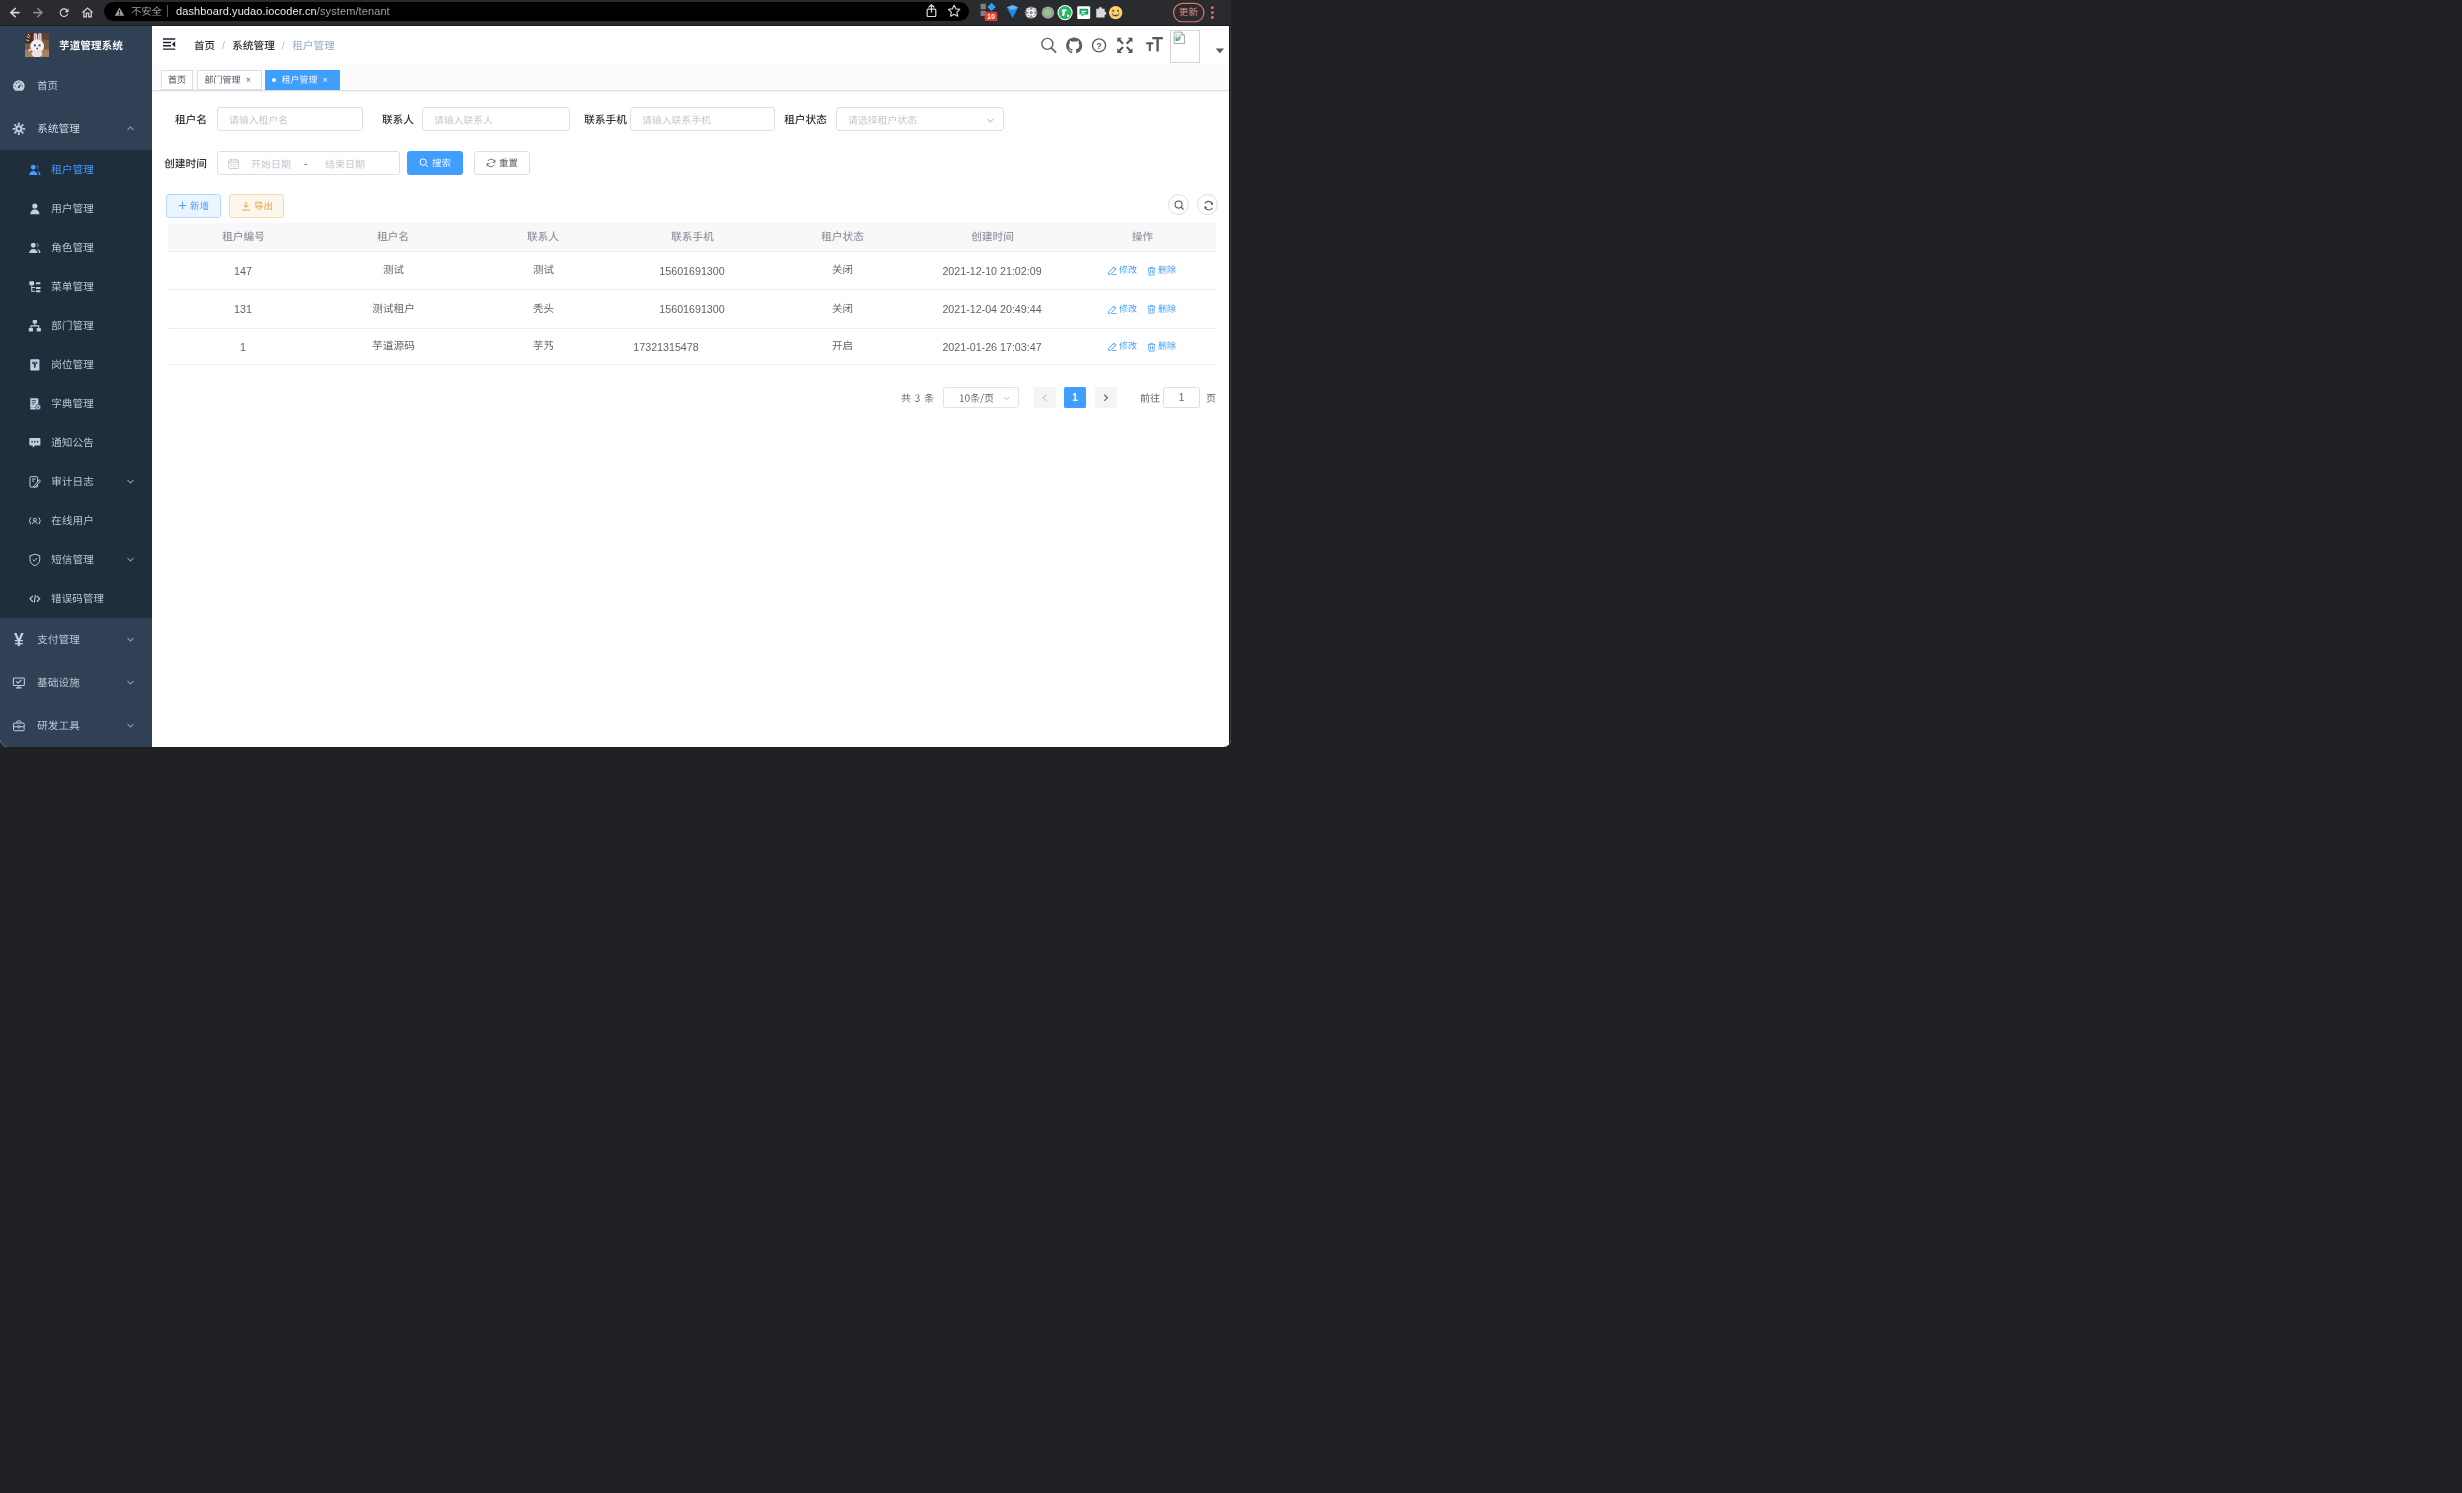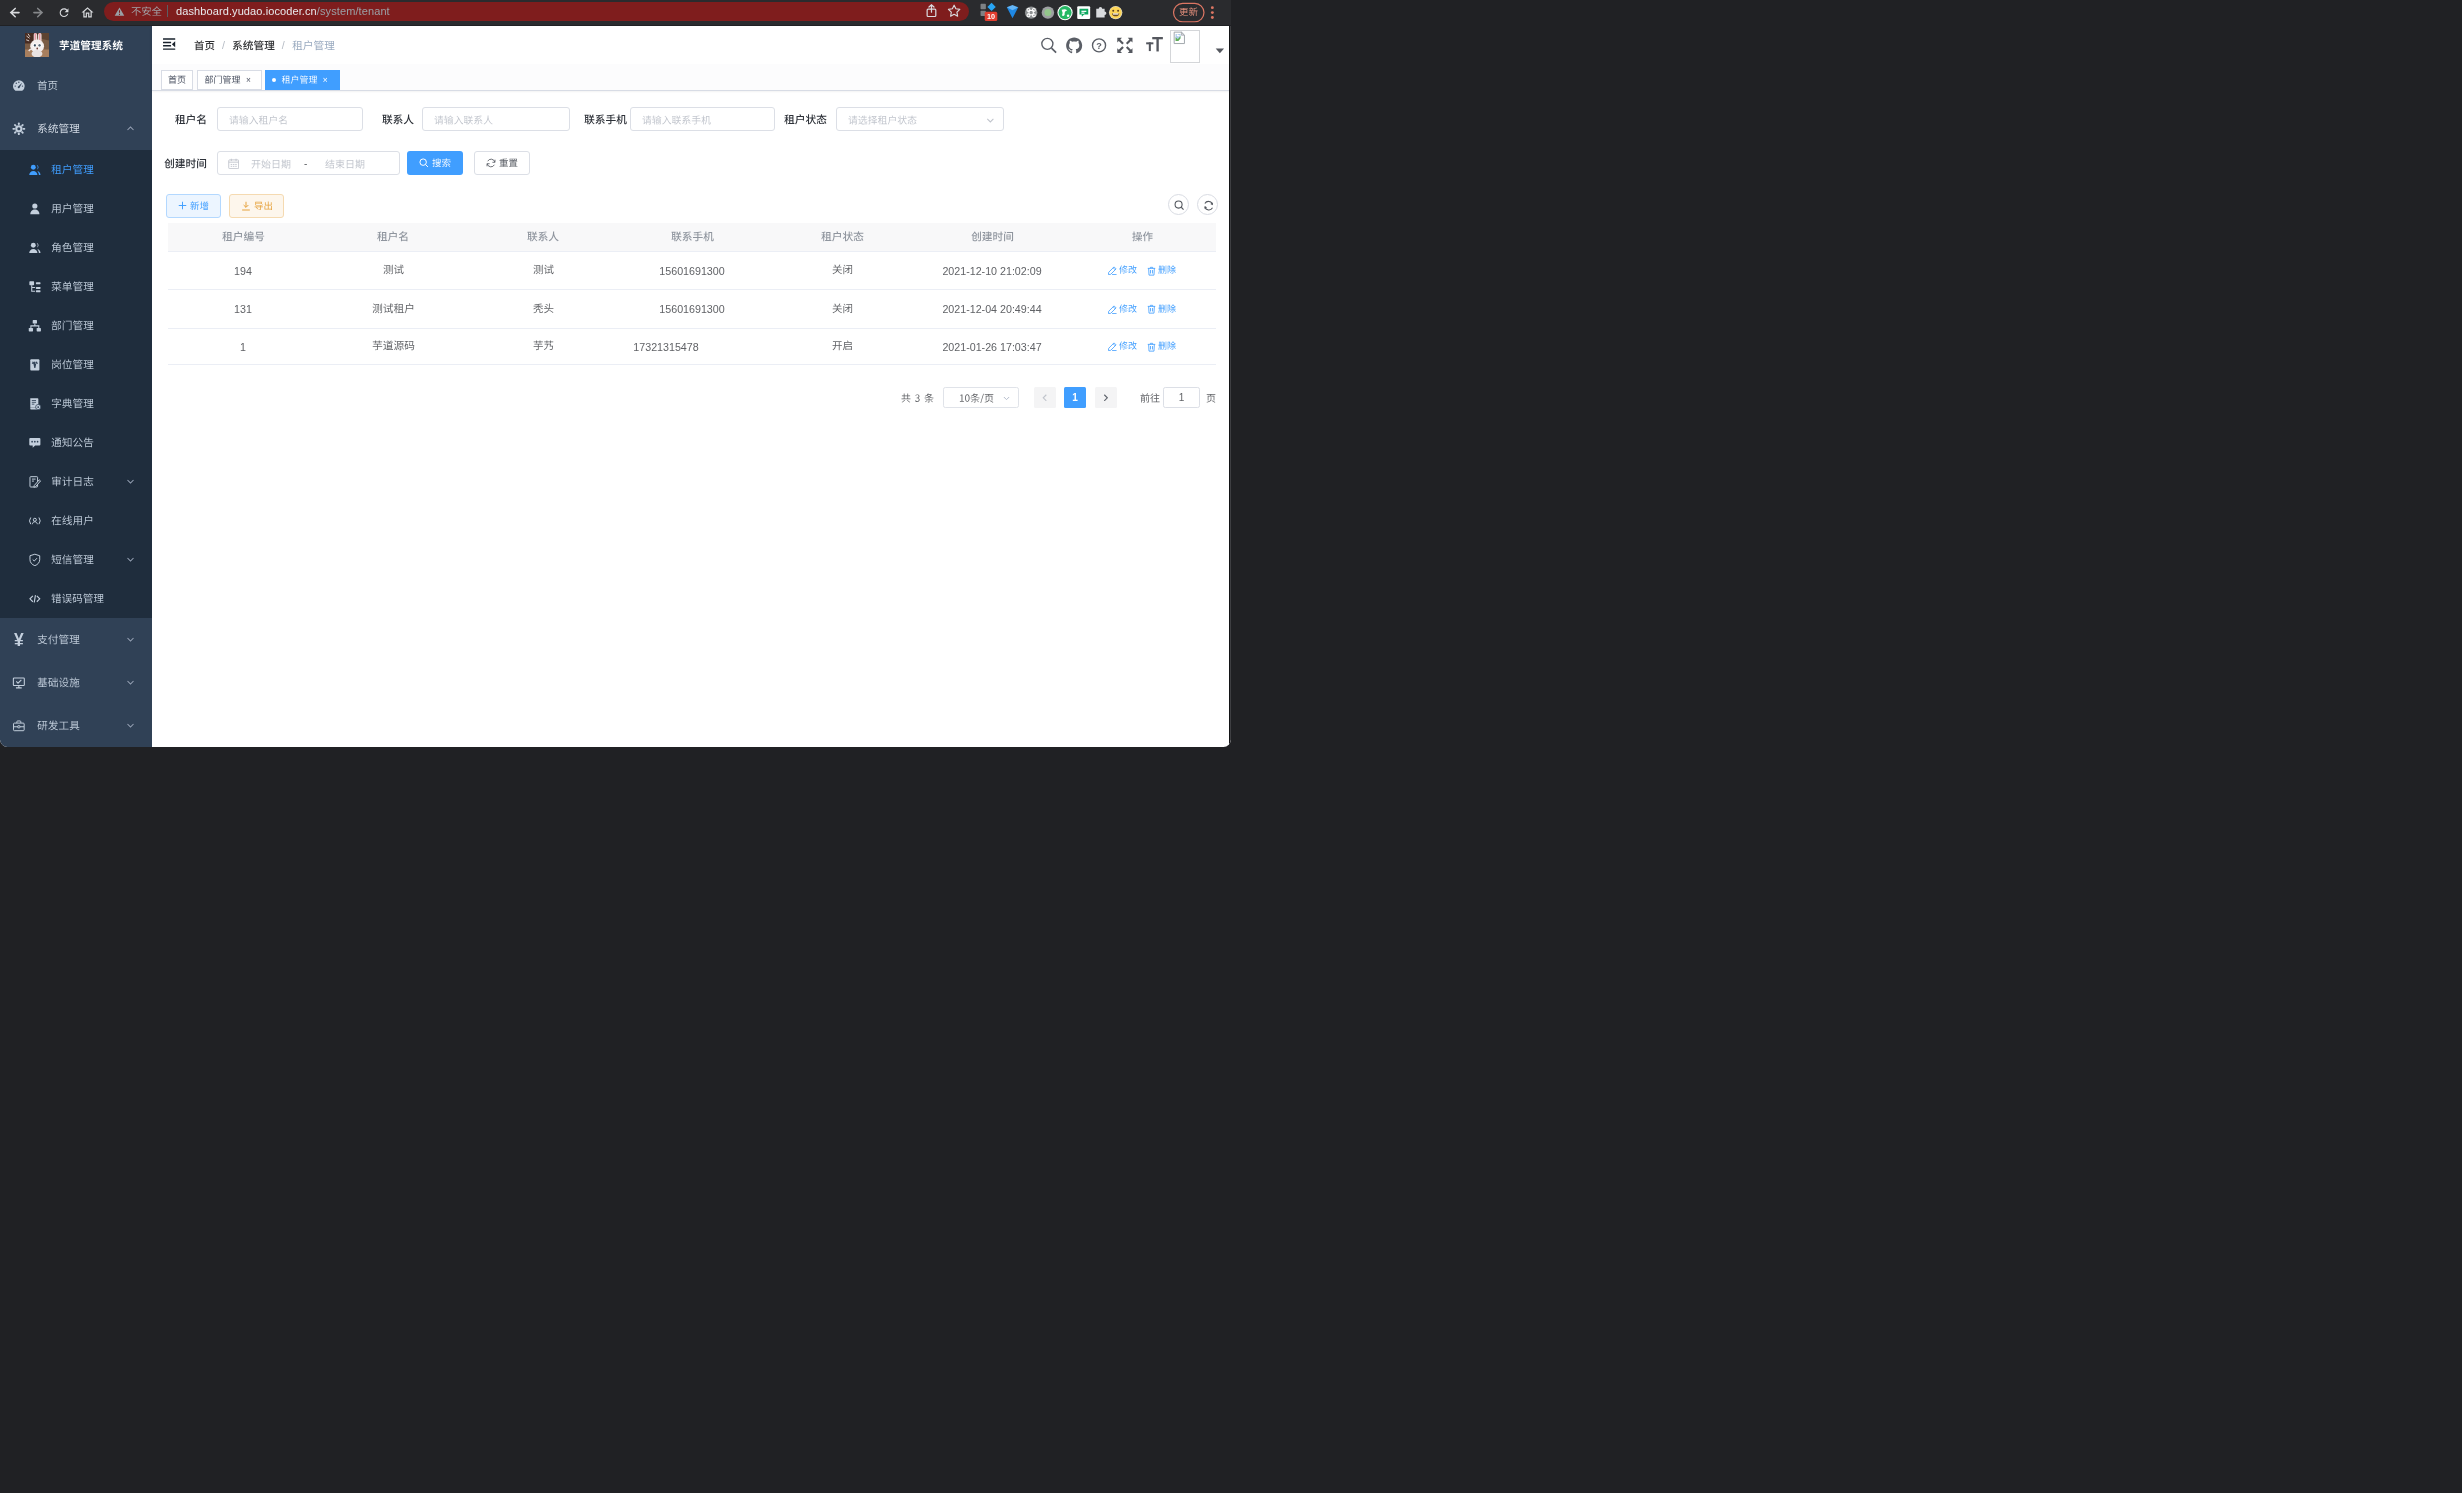--- a/index.html
+++ b/index.html
@@ -2,21 +2,21 @@
 <html style="font-size:12px"><head><meta charset="utf-8">
 <style>
 
 *{margin:0;padding:0;box-sizing:border-box}
 html{background:#202124}
 body{width:1231px;height:747px;font-family:"Liberation Sans",sans-serif;position:relative;overflow:hidden;background:#fff;border-radius:0 0 7.6px 7.6px}
 .abs{position:absolute}
 
 #chrome{position:absolute;left:0;top:0;width:1231px;height:26px;background:#2a2b2e;border-bottom:0.8px solid #202124}
 #chrome svg{position:absolute;top:0;left:0}
-.pill{position:absolute;left:104px;top:2.3px;width:865px;height:19px;border-radius:10px;background:#7f1d1d;color:#9aa0a6;font-size:10.7px}
+.pill{position:absolute;left:104px;top:2.3px;width:865px;height:19px;border-radius:10px;background:#000000;color:#9aa0a6;font-size:10.7px}
 .pill .url{position:absolute;left:72px;top:3px;font-size:11px;color:#e8eaed;letter-spacing:0.1px}
 .pill .url i{font-style:normal;color:#9aa0a6}
 .pill .sep{position:absolute;left:63px;top:3px;width:0.8px;height:12px;background:#5b5e63}
 .insec{position:absolute;left:27px;top:3.4px;color:#a3a8ad;font-size:10.3px}
 
 #sidebar{position:absolute;left:0;top:26px;width:152px;height:721px;background:#304156;color:#bfcbd9;font-size:10.7px}
 #logo{position:absolute;left:0;top:0;width:152px;height:38px}
 #logo .img{position:absolute;left:25px;top:6.9px;width:24px;height:24px}
 #logo .t{position:absolute;left:59px;top:13px;color:#fff;font-weight:bold;font-size:10.7px;white-space:nowrap}
 .mi{position:relative;height:43px;line-height:43px;white-space:nowrap}
@@ -956,21 +956,21 @@
       <div class="td h" style="left:899px">
         <svg class="ct " width="21" height="10.7" viewBox="0 0 2000 1000" style="min-width:21px">
           <g fill="#8f959e" transform="translate(0,880) scale(1,-1)">
             <use href="#m64cd" x="0"></use>
             <use href="#m4f5c" x="1000"></use>
           </g>
         </svg>
       </div>
  </div>
  <div class="tr" style="height:38px">
-  <div class="td" style="left:0">194</div>
+  <div class="td" style="left:0">147</div>
       <div class="td" style="left:150px">
         <svg class="ct " width="21" height="10.7" viewBox="0 0 2000 1000" style="min-width:21px">
           <g fill="#606266" transform="translate(0,880) scale(1,-1)">
             <use href="#r6d4b" x="0"></use>
             <use href="#r8bd5" x="1000"></use>
           </g>
         </svg>
       </div>
       <div class="td" style="left:300px">
         <svg class="ct " width="21" height="10.7" viewBox="0 0 2000 1000" style="min-width:21px">

